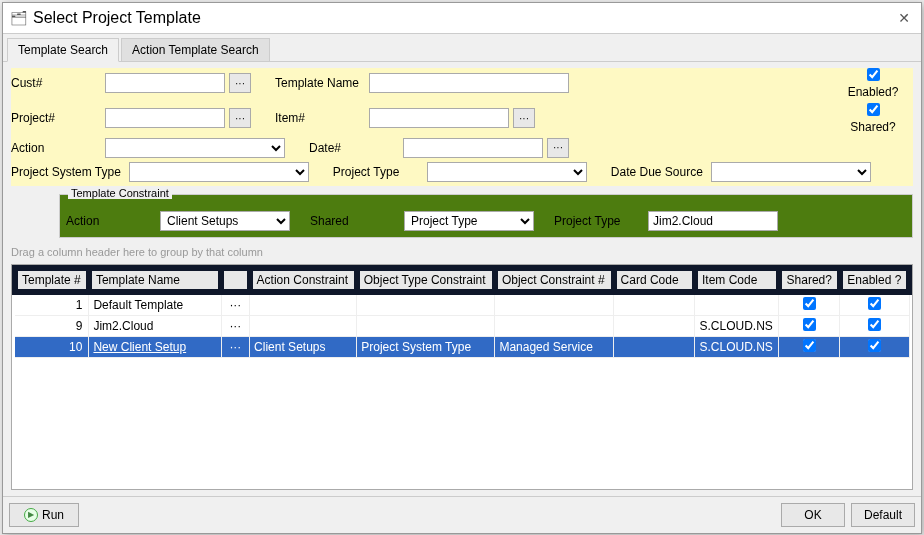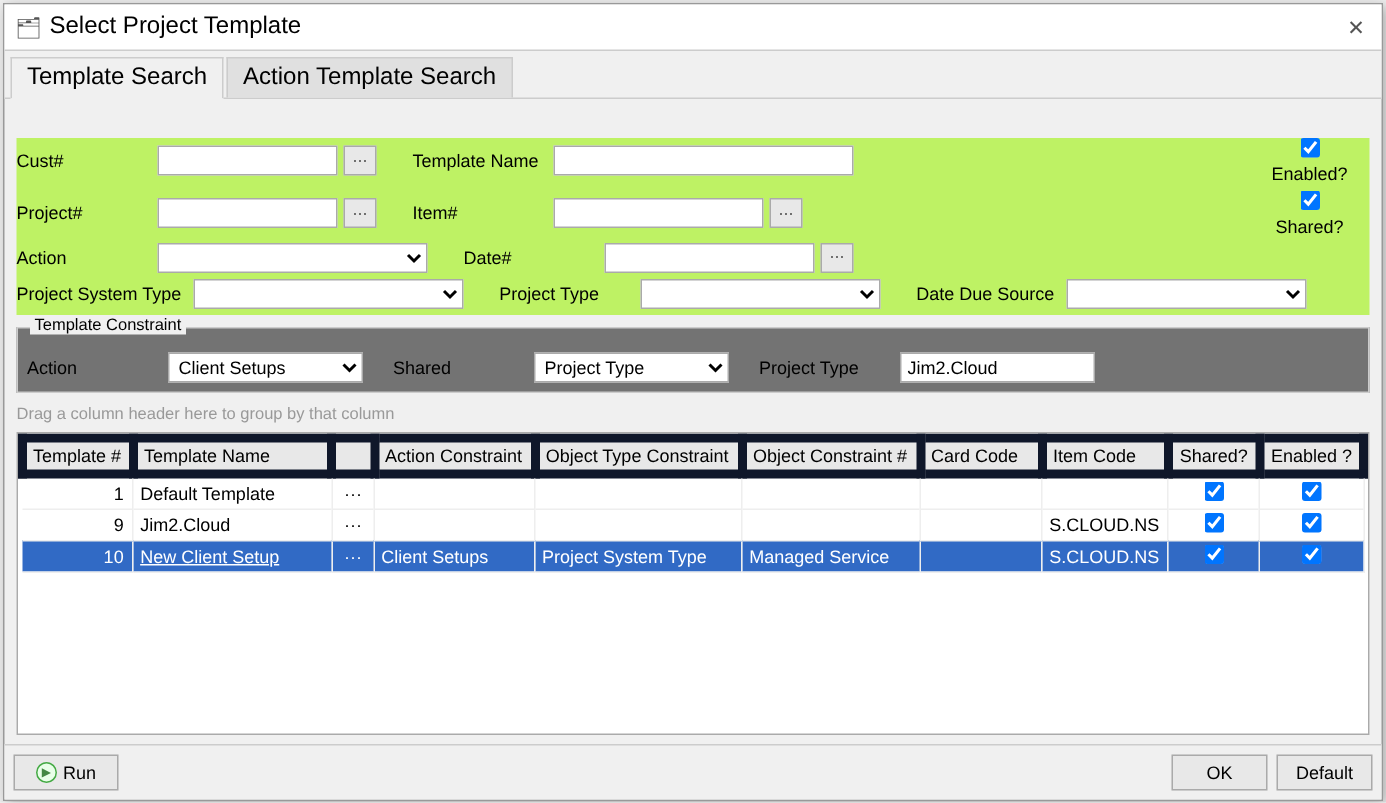--- a/index.html
+++ b/index.html
@@ -4,33 +4,33 @@
   <style>
     * { box-sizing: border-box; margin: 0; padding: 0; font-family: 'Segoe UI', Tahoma, Arial, sans-serif; font-size: 12px; }
     body { background: #f0f0f0; display: flex; justify-content: center; align-items: center; width: 924px; height: 535px; overflow: hidden; }
     .dialog { width: 920px; height: 532px; background: #f0f0f0; border: 1px solid #999; display: flex; flex-direction: column; box-shadow: 2px 2px 8px rgba(0,0,0,0.3); }
     .title-bar { background: #fff; padding: 6px 8px; display: flex; align-items: center; justify-content: space-between; border-bottom: 1px solid #ccc; }
     .title-bar-left { display: flex; align-items: center; gap: 6px; }
     .title-icon { width: 16px; height: 16px; display: flex; align-items: center; justify-content: center; color: #555; font-size: 14px; }
     .title-text { font-size: 16px; font-weight: normal; color: #000; }
     .close-btn { width: 18px; height: 18px; background: none; border: none; cursor: pointer; font-size: 14px; color: #555; display: flex; align-items: center; justify-content: center; }
     .tabs { display: flex; border-bottom: 1px solid #ccc; padding: 4px 4px 0 4px; background: #f0f0f0; }
-    .tab { padding: 4px 10px; border: 1px solid #ccc; background: #e0e0e0; cursor: pointer; border-bottom: none; margin-right: 2px; font-size: 16px; }
+    .tab { padding: 4px 10px; border: 1px solid #ccc; background: #e0e0e0; cursor: pointer; border-bottom: none; margin-right: 2px; font-size: 12px; }
     .tab.active { background: #f0f0f0; border-bottom: 1px solid #f0f0f0; z-index: 1; margin-bottom: -1px; }
     .content { flex: 1; padding: 6px 8px; display: flex; flex-direction: column; gap: 4px; }
-    .form-section { background: #bef264; margin-top: 20px; }
+    .form-section { background: #fef9c3; }
     .form-row { display: flex; align-items: center; gap: 4px; margin-bottom: 4px; }
     .form-label { min-width: 90px; text-align: left; color: #000; padding-right: 4px; }
     .form-input { height: 20px; border: 1px solid #aaa; background: #fff; padding: 0 4px; }
     .form-input-sm { width: 120px; }
     .btn-dots { width: 22px; height: 20px; border: 1px solid #aaa; background: #e8e8e8; cursor: pointer; font-size: 10px; display: flex; align-items: center; justify-content: center; }
     .form-select { height: 20px; border: 1px solid #aaa; background: #fff; padding: 0 2px; appearance: auto; }
     .form-select-md { width: 180px; }
     .checkbox-label { display: flex; align-items: center; gap: 4px; min-width: 80px; flex-direction: column; }
-    .group-box { border: 1px solid #ccc; padding: 16px 6px 6px 6px; margin-top: 4px; position: relative; background: #737373; }
+    .group-box { border: 1px solid #ccc; padding: 16px 6px 6px 6px; margin-top: 4px; position: relative; background: #4d7c0f; margin-left: 48px; }
     .group-box-title { position: absolute; top: -8px; left: 8px; background: #f0f0f0; padding: 0 3px; font-size: 11px; color: #000; }
     .drag-hint { color: #999; font-size: 11px; padding: 4px 0 2px 0; }
     .table-container { flex: 1; border: 1px solid #aaa; background: #fff; overflow: auto; }
     table { width: 100%; border-collapse: collapse; }
     thead tr { background: #e8e8e8; }
     thead th { border: 6px solid #0f172a; padding: 2px 4px; text-align: left; font-weight: normal; white-space: nowrap; }
     tbody tr { border-bottom: 1px solid #eee; }
     tbody tr.selected { background: #316ac5; color: #fff; }
     tbody td { border-right: 1px solid #eee; padding: 2px 4px; white-space: nowrap; }
     .check-cell { text-align: center; }

